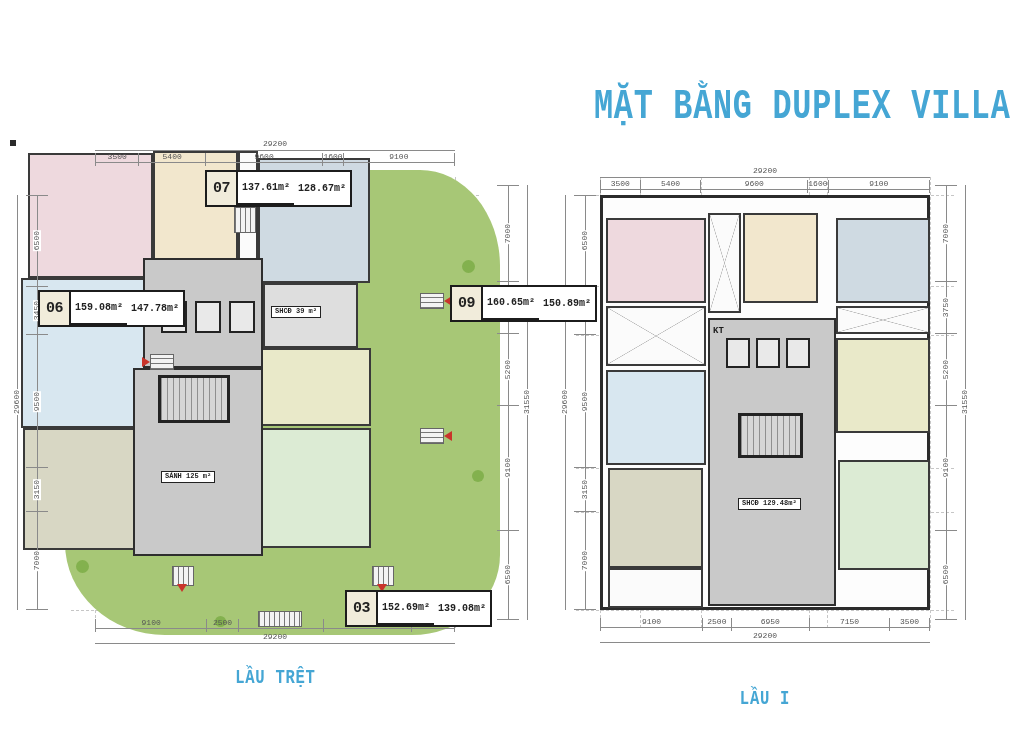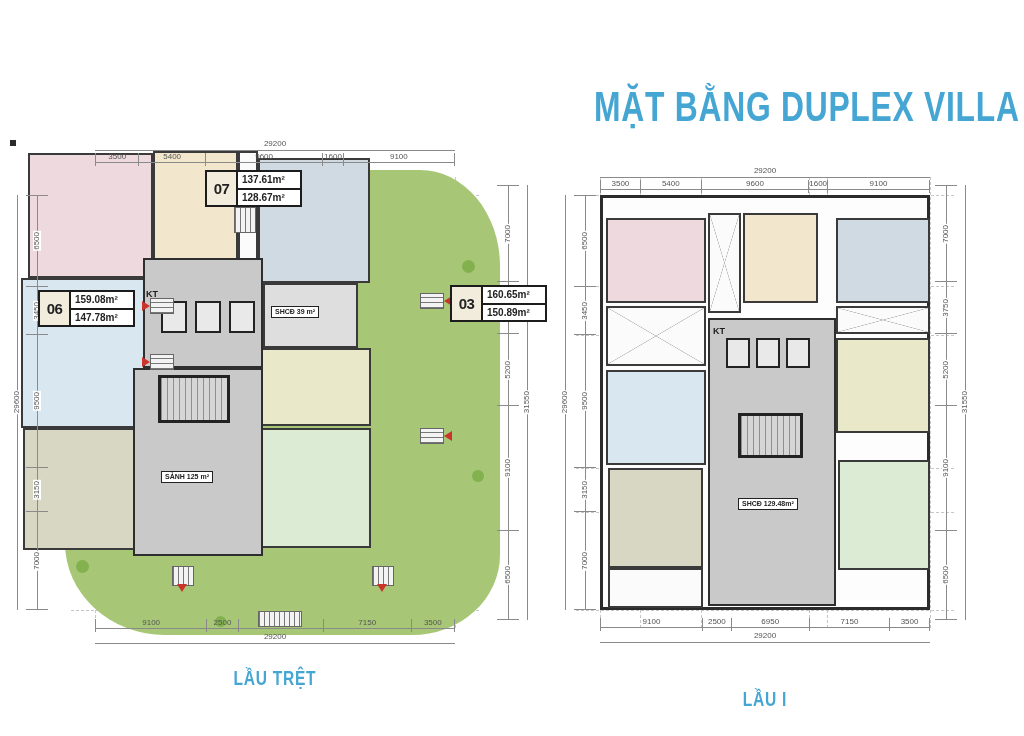--- a/index.html
+++ b/index.html
@@ -1,17 +1,17 @@
 <!DOCTYPE html>
 <html><head>
 <meta charset="utf-8">
 <style>
   html,body{margin:0;padding:0;background:#fff;}
   .page{position:relative;width:1024px;height:736px;background:#fff;overflow:hidden;
-        font-family:Liberation Sans, sans-serif;color:#222;
+        font-family:Liberation Mono, monospace;color:#222;
         --accent:#45a6d4; --entry-red:#c9342b;}
   .cond{display:inline-block;transform:scaleX(.74);transform-origin:left top;white-space:nowrap;}
   .cond.center{transform-origin:center top;}
   .title{position:absolute;left:594px;top:82px;margin:0;font-size:43px;font-weight:600;
          letter-spacing:1px;color:var(--accent);}
   .plan{position:absolute;}
   .plan-left{left:10px;top:140px;width:530px;height:560px;}
   .plan-right{left:550px;top:165px;width:460px;height:535px;}
   .plan-name{position:absolute;text-align:center;color:var(--accent);font-weight:600;font-size:21px;letter-spacing:1px;}
   
@@ -57,21 +57,21 @@
   .arr.right{border-top:5px solid transparent;border-bottom:5px solid transparent;border-left:8px solid var(--entry-red);}
   .arr.left {border-top:5px solid transparent;border-bottom:5px solid transparent;border-right:8px solid var(--entry-red);}
   .arr.down {border-left:5px solid transparent;border-right:5px solid transparent;border-top:8px solid var(--entry-red);}
   .mini-label{position:absolute;background:#fff;border:1px solid #222;font-size:7px;font-weight:700;
      padding:1px 3px;white-space:nowrap;z-index:3;line-height:1.1;}
   .kt{position:absolute;font-size:9px;font-weight:700;color:#1d1d1d;z-index:3;}
   
   .unit-label{position:absolute;display:flex;background:#fff;border:2px solid #1c1c1c;height:37px;box-sizing:border-box;z-index:7;}
   .unit-no{width:29px;background:#f1ecdb;border-right:2px solid #1c1c1c;display:flex;align-items:center;justify-content:center;
      font-weight:700;font-size:15px;letter-spacing:-.5px;}
-  .unit-areas{display:flex;flex-direction:column;min-width:62px;}
+  .unit-areas{display:flex;flex-direction:row;min-width:62px;}
   .unit-areas span{flex:1;display:flex;align-items:center;padding:0 4px;font-weight:700;font-size:10px;border-bottom:2px solid #1c1c1c;}
   .unit-areas span:last-child{border-bottom:none;}
 </style>
 </head>
 <body>
 
 <div class="page" style="--accent: #45a6d4; --entry-red: #c9342b;">
 
   <h1 class="title"><span class="cond">MẶT BẰNG DUPLEX VILLA</span></h1>
 
@@ -222,24 +222,31 @@
         </span>
     </div>
     <div class="unit-label" style="left:28px;top:150px">
       <span class="unit-no">06</span>
       <span class="unit-areas">
           <span>159.08m²</span>
           <span>147.78m²</span>
         </span>
     </div>
     <div class="unit-label" style="left:440px;top:145px">
-      <span class="unit-no">03</span>
+      <span class="unit-no">09</span>
       <span class="unit-areas">
           <span>160.65m²</span>
           <span>150.89m²</span>
+        </span>
+    </div>
+    <div class="unit-label" style="left:335px;top:450px">
+      <span class="unit-no">03</span>
+      <span class="unit-areas">
+          <span>152.69m²</span>
+          <span>139.08m²</span>
         </span>
     </div>
 
     <div class="plan-name" style="left:85px;top:526px;width:360px"><span class="cond center">LẦU TRỆT</span></div>
   </section>
 
   <section class="plan plan-right">
       <div class="gl-h" style="top: 445px; left: 26px; width: 378px;"></div>
       <div class="gl-h" style="top: 346.858px; left: 26px; width: 378px;"></div>
       <div class="gl-h" style="top: 302.694px; left: 26px; width: 378px;"></div>

